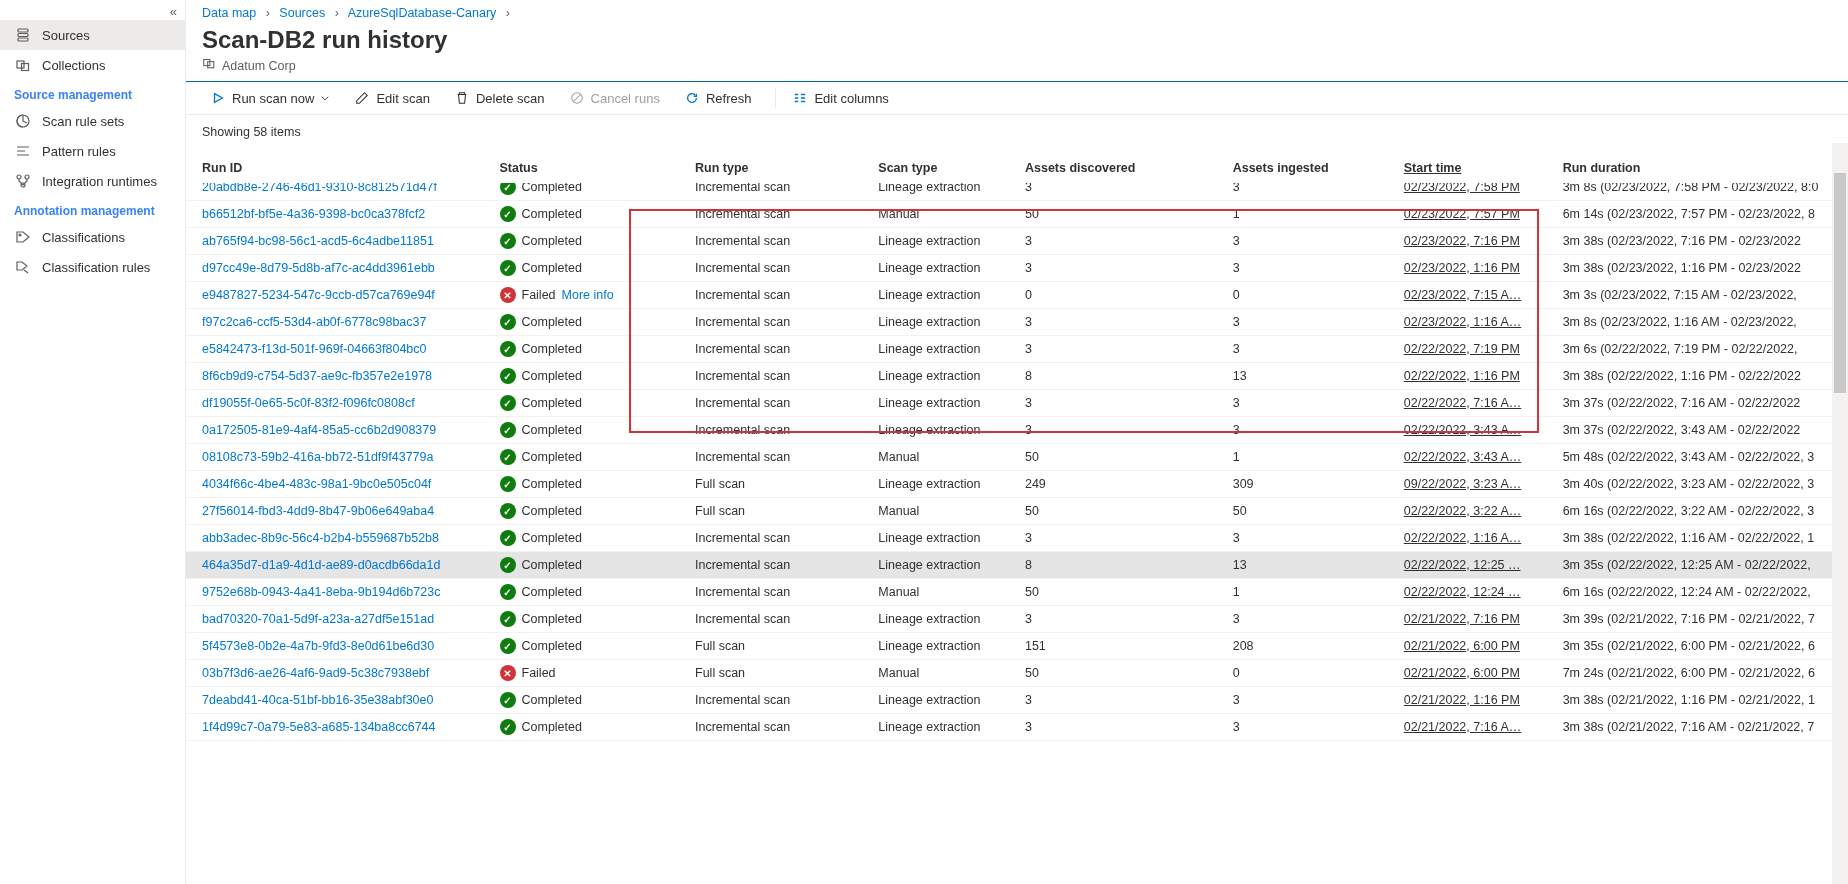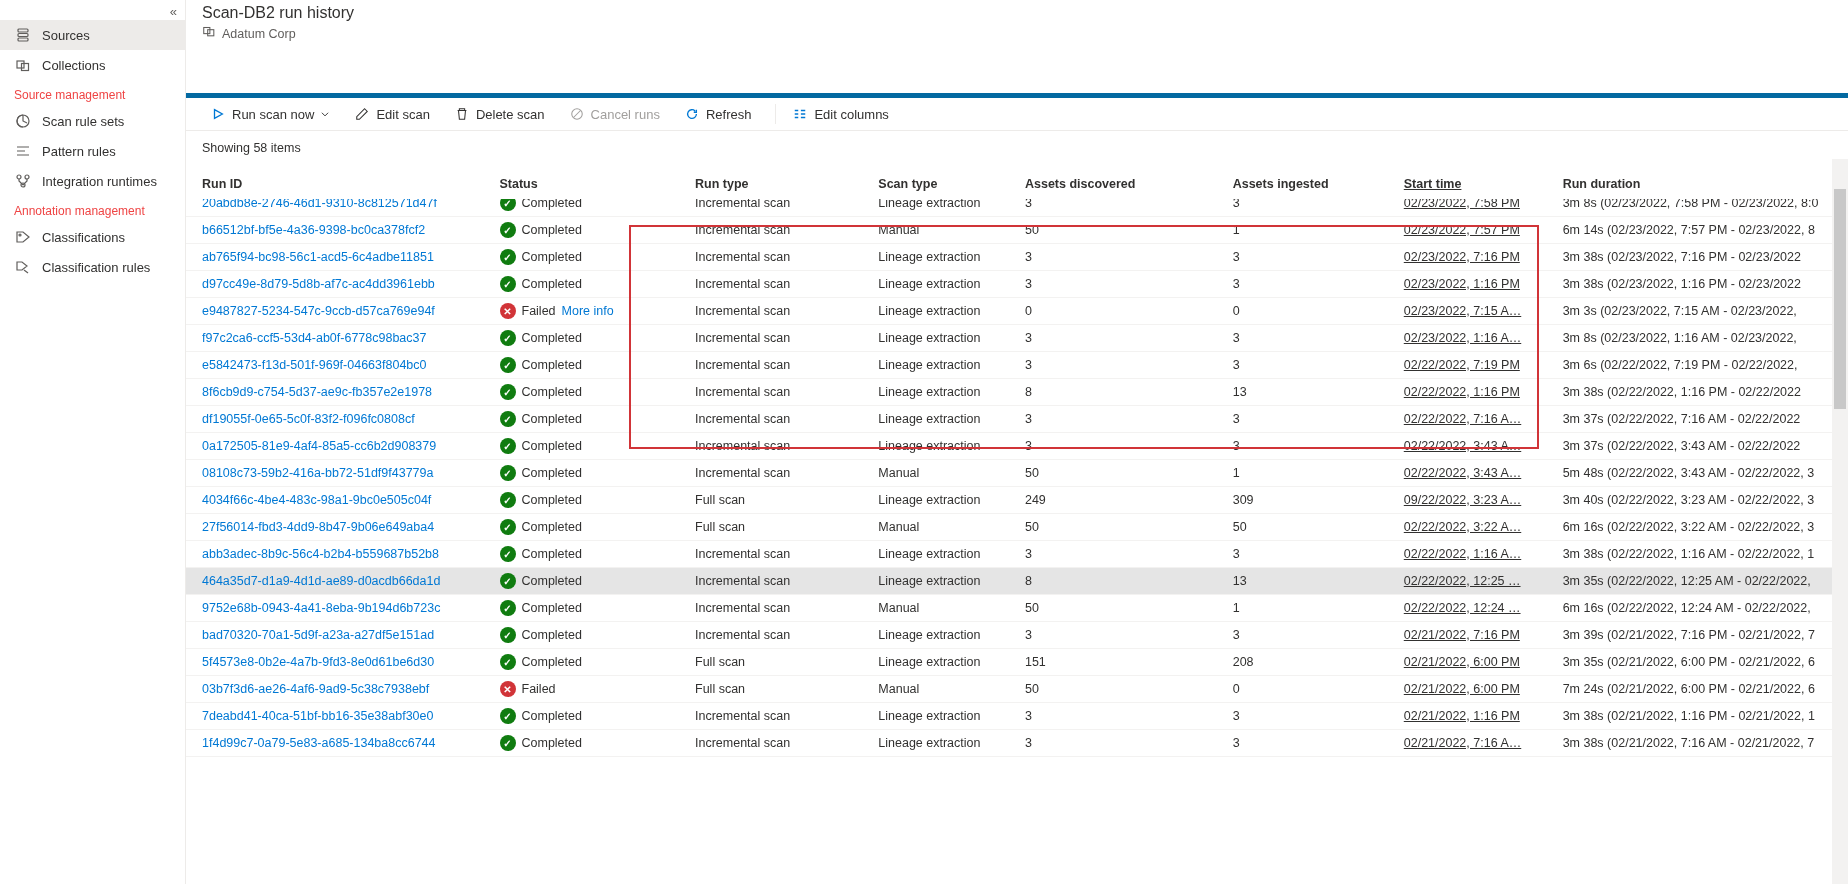--- a/index.html
+++ b/index.html
@@ -4,32 +4,32 @@
 <style>
   * { box-sizing: border-box; }
   html, body { margin:0; padding:0; font-family: "Segoe UI", -apple-system, BlinkMacSystemFont, sans-serif; font-size:13px; color:#323130; background:#fff; }
   .app { display:flex; height:884px; width:1848px; overflow:hidden; }
 
   .sidebar { width:186px; border-right:1px solid #edebe9; background:#fff; display:flex; flex-direction:column; position:relative; }
   .sidebar-collapse { position:absolute; top:4px; right:8px; color:#605e5c; font-size:13px; }
   .sidebar-item { display:flex; align-items:center; padding:6px 14px; cursor:pointer; color:#323130; }
   .sidebar-item.selected { background:#edebe9; }
   .sidebar-item .icon { width:18px; height:18px; display:flex; align-items:center; justify-content:center; margin-right:10px; color:#605e5c; }
-  .sidebar-heading { padding:8px 14px 4px 14px; font-size:12px; font-weight:400; color:#ef4444; }
+  .sidebar-heading { padding:8px 14px 4px 14px; font-size:12px; font-weight:700; color:#3b82f6; }
 
   .main { flex:1; display:flex; flex-direction:column; overflow:hidden; }
   .breadcrumb { padding:6px 16px 2px 16px; font-size:12.5px; }
   .breadcrumb a { color:#0078d4; text-decoration:none; cursor:pointer; }
   .breadcrumb .sep { color:#605e5c; margin:0 6px; }
   .title-row { padding:4px 16px 0 16px; }
-  .title-row h1 { margin:0; font-size:16px; font-weight:400; }
+  .title-row h1 { margin:0; font-size:24px; font-weight:700; }
   .subtitle-row { display:flex; align-items:flex-end; padding:2px 16px 8px 16px; color:#605e5c; font-size:12.5px; }
   .subtitle-row .icon { margin-right:6px; }
 
-  .toolbar { display:flex; align-items:center; padding:4px 16px; border-top:5px solid #0369a1; border-bottom:1px solid #edebe9;margin-top:44px; }
+  .toolbar { display:flex; align-items:center; padding:4px 16px; border-top:1px solid #0369a1; border-bottom:1px solid #edebe9; }
   .toolbar .tb-btn { display:flex; align-items:center; padding:4px 8px; margin-right:8px; cursor:pointer; }
   .toolbar .tb-btn .icon { width:16px; height:16px; display:flex; align-items:center; justify-content:center; margin-right:6px; }
   .toolbar .tb-btn.disabled { color:#a19f9d; cursor:default; }
   .toolbar .divider { width:1px; height:20px; background:#edebe9; margin:0 8px; }
 
   .count-row { padding:10px 16px 4px 16px; color:#323130; font-size:12.5px; }
 
   .table-wrap { flex:1; overflow:auto; position:relative; }
   .grid { width:100%; border-collapse:collapse; table-layout:fixed; }
   .grid th { text-align:left; font-weight:600; font-size:12.5px; padding:8px 8px; border-bottom:1px solid #edebe9; background:#fff; position:sticky; top:10px; }
@@ -130,20 +130,28 @@
             <path d="M2 3l5 0 5 4-5 4-5 0z"></path>
             <path d="M9 11l4 3"></path>
           </svg>
       </span>
       <span>Classification rules</span>
     </div>
   </div>
 
   <div class="main">
 
+    <div class="breadcrumb">
+      <a>Data map</a>
+      <span class="sep">›</span>
+      <a>Sources</a>
+      <span class="sep">›</span>
+      <a>AzureSqlDatabase-Canary</a>
+      <span class="sep">›</span>
+    </div>
 
     <div class="title-row">
       <h1>Scan-DB2 run history</h1>
     </div>
     <div class="subtitle-row">
       <span class="icon">
         <svg width="14" height="14" viewBox="0 0 16 16" fill="none" stroke="#605e5c" stroke-width="1.2">
             <rect x="2" y="4" width="7" height="7"></rect>
             <rect x="6.5" y="6.5" width="7" height="7"></rect>
           </svg>

